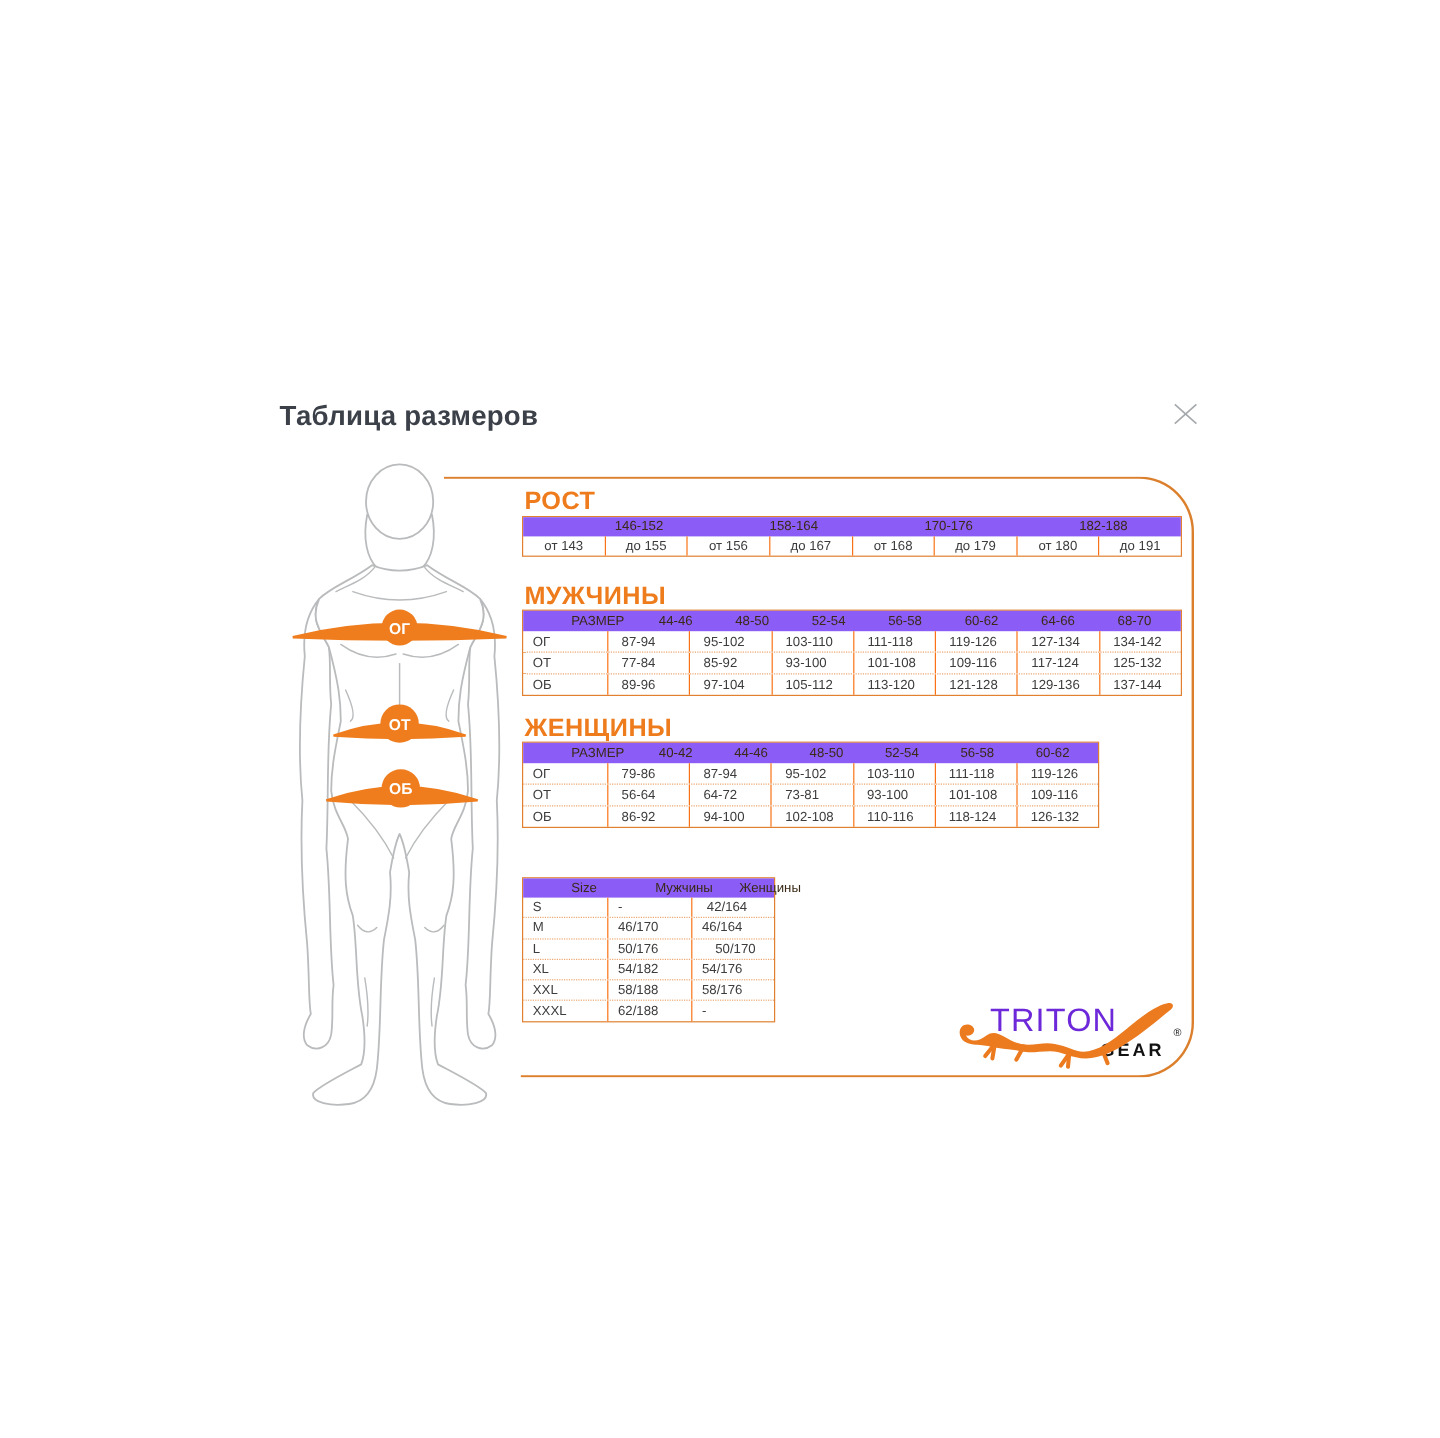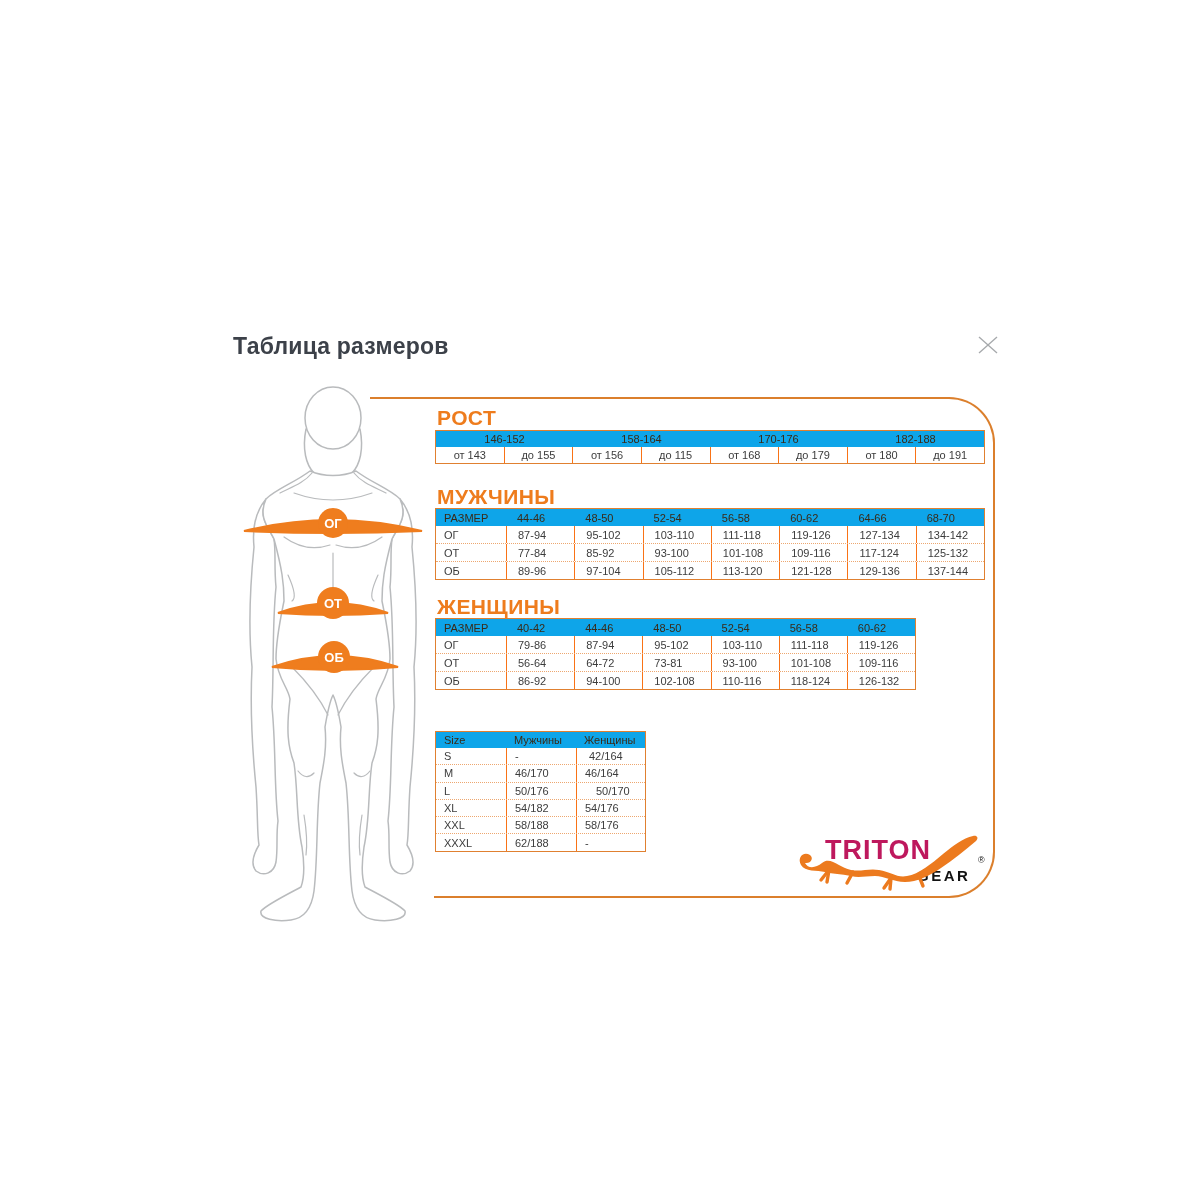--- a/index.html
+++ b/index.html
@@ -6,33 +6,33 @@
   .page{position:relative;width:1200px;height:1198px;background:#ffffff;overflow:hidden;
         font-family:"Liberation Sans", sans-serif;}
   .title{position:absolute;left:233px;top:333px;font-size:23px;font-weight:bold;color:#3C4149;letter-spacing:.2px;z-index:4;}
   .close{position:absolute;left:977px;top:335px;width:22px;height:20px;cursor:pointer;z-index:4;}
   .panel{position:absolute;left:370px;top:397px;width:625px;height:501px;box-sizing:border-box;
          border:2px solid #DB7F2C;border-left:none;border-radius:0 46px 46px 0;z-index:1;}
   .figure{position:absolute;left:232px;top:385px;width:205px;height:540px;z-index:2;}
   .sec-label{position:absolute;font-size:21px;font-weight:bold;color:#EE7C1D;letter-spacing:.4px;z-index:3;white-space:nowrap;}
   .tbl{position:absolute;border:1px solid #E08030;background:#fff;z-index:3;display:flex;flex-direction:column;box-sizing:border-box;}
   .trow{display:flex;align-items:stretch;}
-  .trow.head{background:#0ea5e9;}
+  .trow.head{background:#8b5cf6;padding-left:32px;}
   .h16{height:16px;} .h17{height:17px;} .h163{height:16.3px;}
   .tc{display:flex;align-items:center;font-size:11px;color:#3C3C3C;white-space:nowrap;box-sizing:border-box;}
   .trow.head .tc{color:#3A2A17;}
   .tc.wlabel{color:#ffffff;}
   .tc.lft{padding-left:11px;}
   .tc.ctr{justify-content:center;}
   .tc.lab{flex:0 0 70px;padding-left:8px;}
   .tc.fx{flex:1 1 0;min-width:0;}
   .trow.data .tc + .tc{border-left:1px solid #f97316;}
   .tbl .trow.data + .trow.data{border-top:1px dotted #EDA770;}
   .logo{position:absolute;left:795px;top:830px;width:200px;height:62px;z-index:3;}
-  .logo .brand{position:absolute;left:30px;top:5px;font-size:27px;font-weight:bold;letter-spacing:1px;color:#be185d;
+  .logo .brand{position:absolute;left:30px;top:5px;font-size:27px;font-weight:normal;letter-spacing:1px;color:#6d28d9;
       text-shadow:-2px 0 #fff,2px 0 #fff,0 -2px #fff,0 2px #fff,-1px -1px #fff,1px 1px #fff,-1px 1px #fff,1px -1px #fff;z-index:2;}
   .logo .reg{position:absolute;left:183px;top:25px;font-size:9px;color:#121212;z-index:2;}
   .logo .sub{position:absolute;left:122px;top:37px;font-size:15px;font-weight:bold;letter-spacing:2.5px;color:#121212;
       text-shadow:-2px 0 #fff,2px 0 #fff,0 -2px #fff,0 2px #fff;z-index:2;}
   .logo svg{position:absolute;left:0;top:0;z-index:3;pointer-events:none;}
 </style>
 </head>
 <body>
 
 <div class="page">
@@ -91,21 +91,21 @@
     <div class="trow head h16">
       <div class="tc fx ctr">146-152</div>
       <div class="tc fx ctr">158-164</div>
       <div class="tc fx ctr">170-176</div>
       <div class="tc fx ctr">182-188</div>
     </div>
     <div class="trow data h16">
       <div class="tc fx ctr">от 143</div>
       <div class="tc fx ctr">до 155</div>
       <div class="tc fx ctr">от 156</div>
-      <div class="tc fx ctr">до 115</div>
+      <div class="tc fx ctr">до 167</div>
       <div class="tc fx ctr">от 168</div>
       <div class="tc fx ctr">до 179</div>
       <div class="tc fx ctr">от 180</div>
       <div class="tc fx ctr">до 191</div>
     </div>
   </div>
 
   <div class="sec-label" style="left:437px;top:485px">МУЖЧИНЫ</div>
   <div class="tbl" style="left:435px;top:508px;width:550px">
     <div class="trow head h17">

